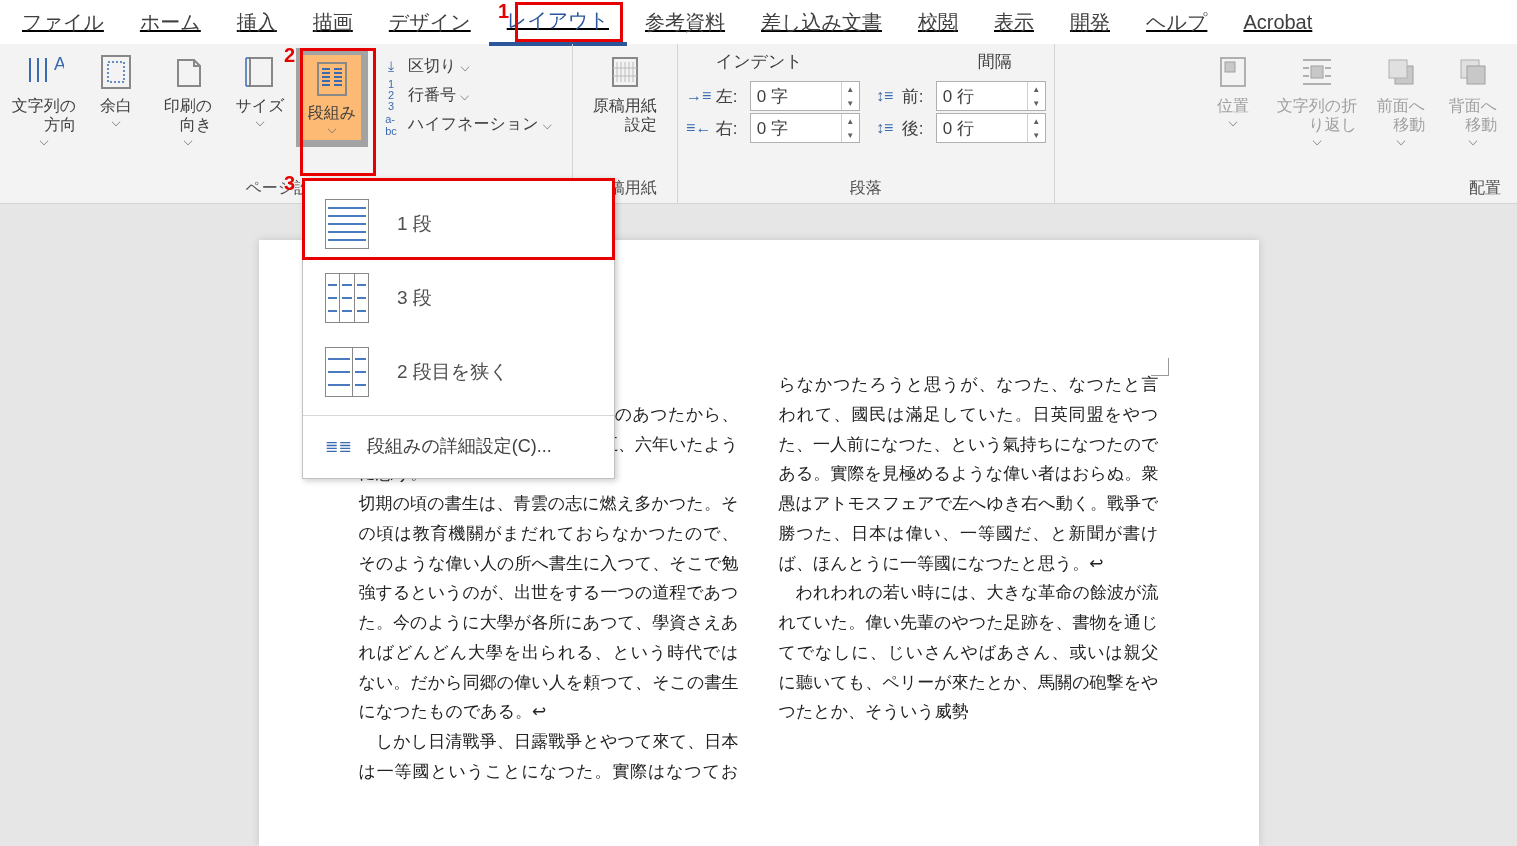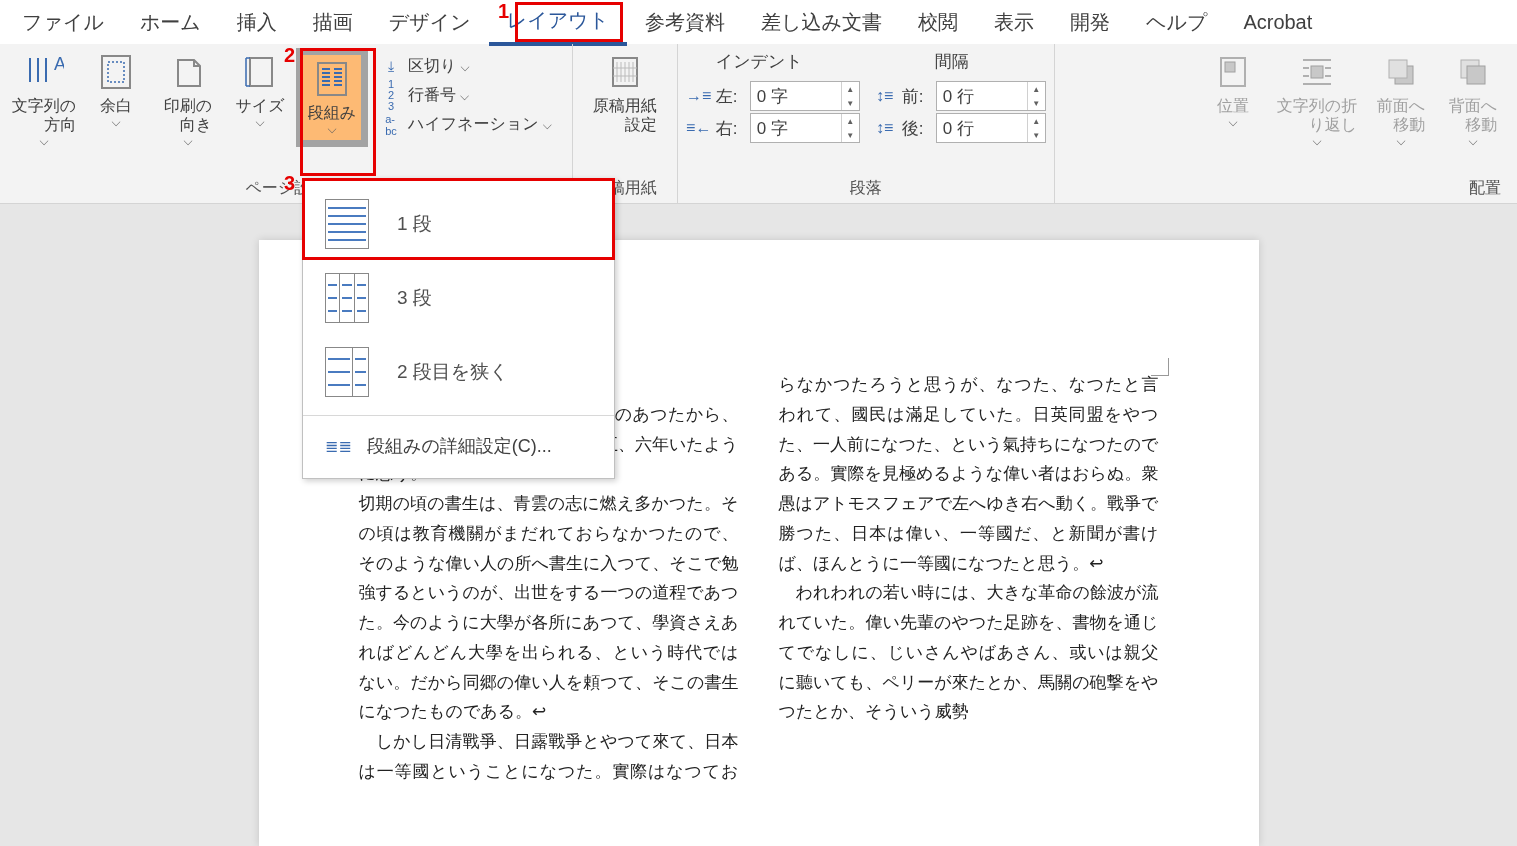--- a/index.html
+++ b/index.html
@@ -1,19 +1,19 @@
 <!DOCTYPE html>
 <html><head>
 <meta charset="utf-8">
 <style>
 * { margin: 0; padding: 0; box-sizing: border-box; font-family: "Yu Gothic UI", "Meiryo", sans-serif; }
 body { background: #e6e6e6; width: 1517px; height: 846px; overflow: hidden; }
 
 
-.tabbar { background: #fff; height: 44px; display: flex; align-items: center; padding: 12px 4px; }
+.tabbar { background: #fff; height: 44px; display: flex; align-items: center; padding: 12px 4px; text-decoration: underline; }
 .tab { padding: 8px 18px; font-size: 20px; color: #404040; cursor: pointer; white-space: nowrap; }
 .tab.active { color: #2b579a; border-bottom: 4px solid #2b579a; font-weight: 500; }
 
 
 .anno { position: absolute; border: 3px solid #e60000; pointer-events: none; }
 .anno-num { position: absolute; color: #e60000; font-weight: bold; font-size: 20px; }
 
 
 .ribbon { background: #f3f3f3; height: 160px; display: flex; border-bottom: 1px solid #d4d4d4; }
 .rgroup { display: flex; flex-direction: column; border-right: 1px solid #d4d4d4; padding: 4px 8px 0 8px; }
@@ -172,21 +172,21 @@
         </span>
         <span class="lbl" style="white-space:pre-line">原稿用紙
 設定</span>
       </div>
     </div>
     <div class="rgroup-label">原稿用紙</div>
   </div>
 
   <div class="rgroup">
     <div class="rgroup-body" style="flex-direction:column;padding-top:2px">
-      <div style="display:flex;gap:52px;margin-bottom:6px">
+      <div style="display:flex;gap:95px;margin-bottom:6px">
         <span style="font-size:17px;color:#404040;margin-left:30px">インデント</span>
         <span style="font-size:17px;color:#404040;margin-left:80px">間隔</span>
       </div>
       <div style="display:flex;gap:12px">
         <div>
           <div class="spin-row">
             <span class="spin-ico">→≡</span>
             <span class="spin-lbl">左:</span>
             <div class="spin-box">
               <span class="spin-val">0 字</span>

